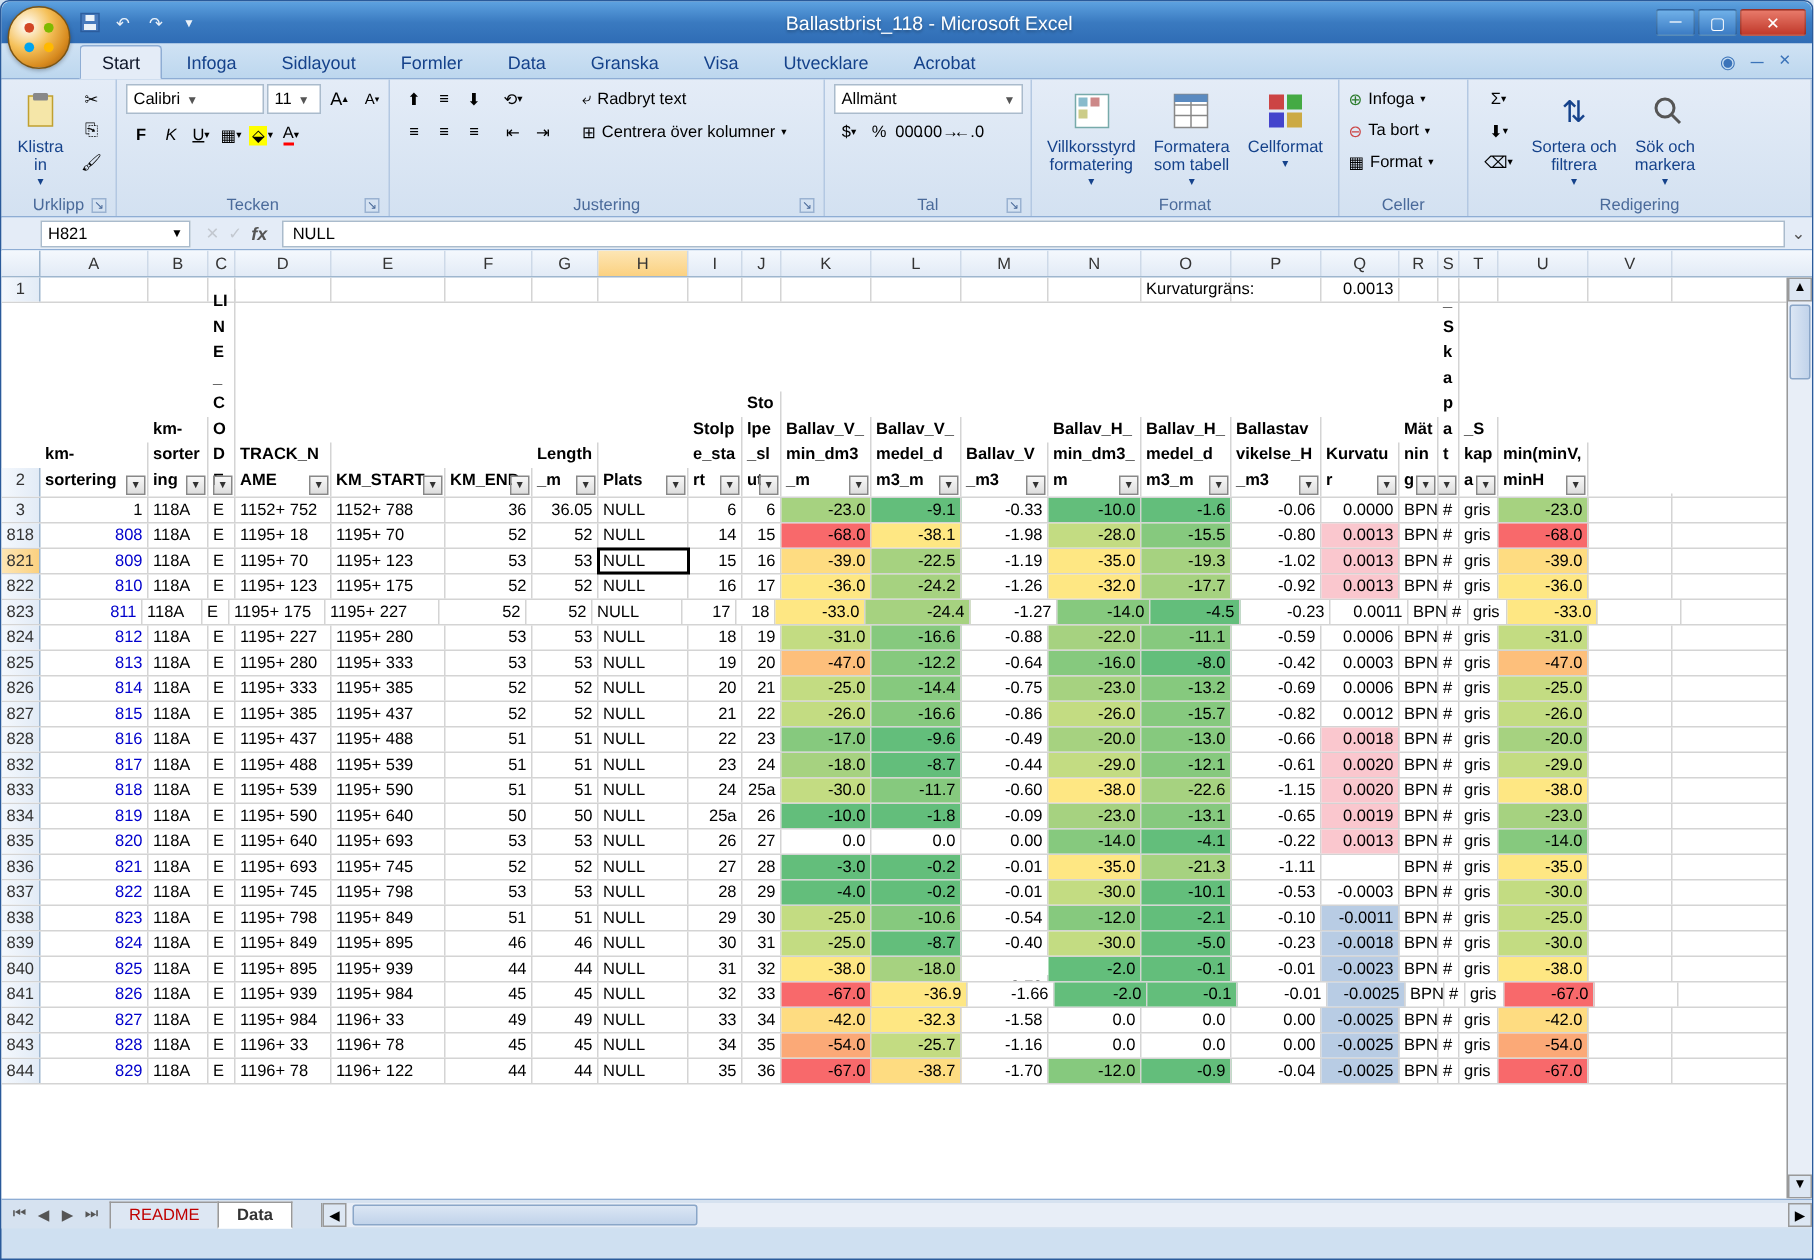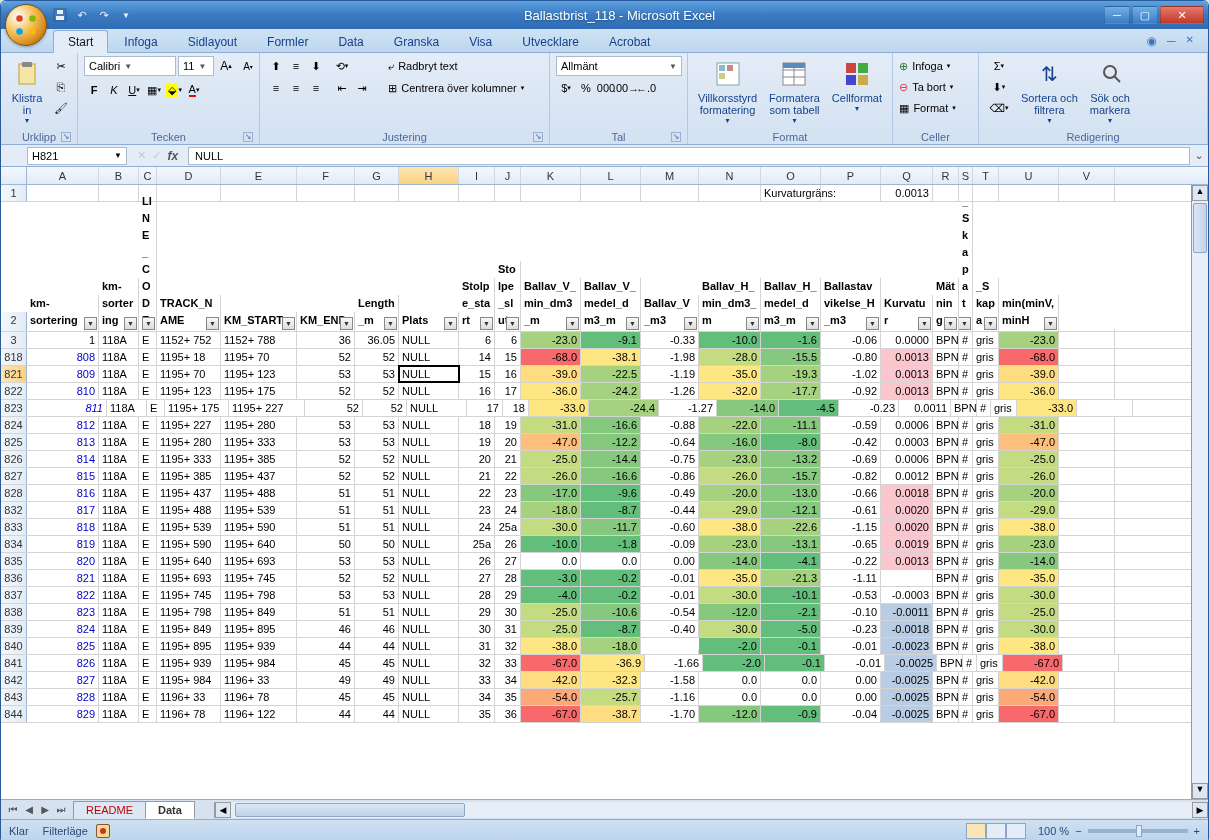--- a/index.html
+++ b/index.html
@@ -618,21 +618,21 @@
           <div class="cell num" style="width: 60px;">-0.92</div>
           <div class="cell num c-pk" style="width: 52px;">0.0013</div>
           <div class="cell" style="width: 26px;">BPN</div>
           <div class="cell" style="width: 14px;">#</div>
           <div class="cell" style="width: 26px;">gris</div>
           <div class="cell num c-y1" style="width: 60px;">-36.0</div>
           <div class="cell" style="width: 56px;"></div>
         </div>
         <div class="grid-row">
           <div class="row-hdr">823</div>
-          <div class="cell num link" style="width: 80px; font-style: italic;">811</div>
+          <div class="cell num link" style="width: 68px;">811</div>
           <div class="cell" style="width: 40px;">118A</div>
           <div class="cell" style="width: 18px;">E</div>
           <div class="cell" style="width: 64px;">1195+ 175</div>
           <div class="cell" style="width: 76px;">1195+ 227</div>
           <div class="cell num" style="width: 58px;">52</div>
           <div class="cell num" style="width: 44px;">52</div>
           <div class="cell" style="width: 60px;">NULL</div>
           <div class="cell num" style="width: 36px;">17</div>
           <div class="cell num" style="width: 26px;">18</div>
           <div class="cell num c-y1" style="width: 60px;">-33.0</div>
@@ -1117,32 +1117,14 @@
         <div class="sheet-tab readme">README</div>
         <div class="sheet-tab active">Data</div>
       </div>
   <div class="hscroll">
     <div class="arr l">◀</div>
     <div class="thumb"></div>
     <div class="arr r">▶</div>
   </div>
 </div>
 
-<div class="statusbar">
-  <span>Klar</span>
-  <span style="margin-left:14px">Filterläge</span>
-  <span class="rec-icon"></span>
-  <div class="views">
-    <div class="view-btn active"></div>
-    <div class="view-btn"></div>
-    <div class="view-btn"></div>
-  </div>
-  <div class="zoom">
-    <span>100 %</span>
-    <span>−</span>
-    <div class="slider">
-          <div class="knob"></div>
-        </div>
-    <span>+</span>
-  </div>
+
 </div>
 
-</div>
-
 </body></html>

